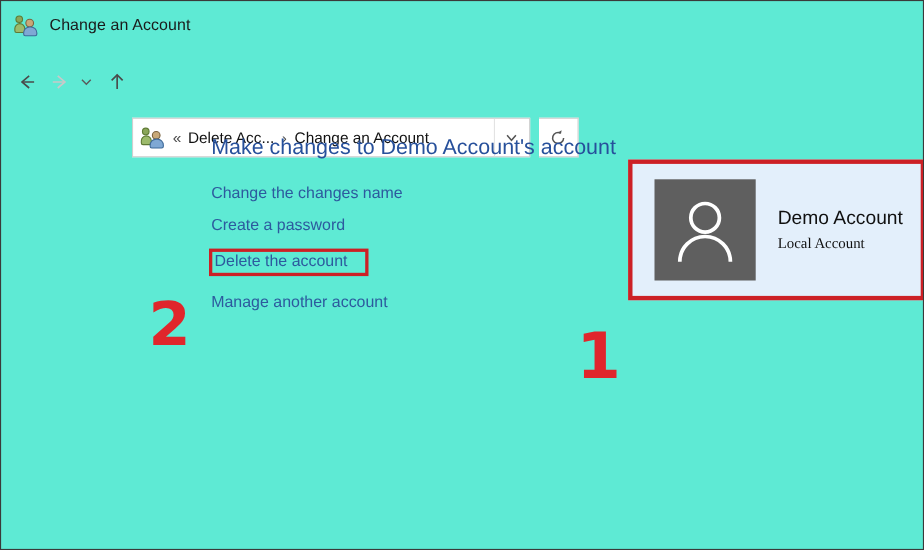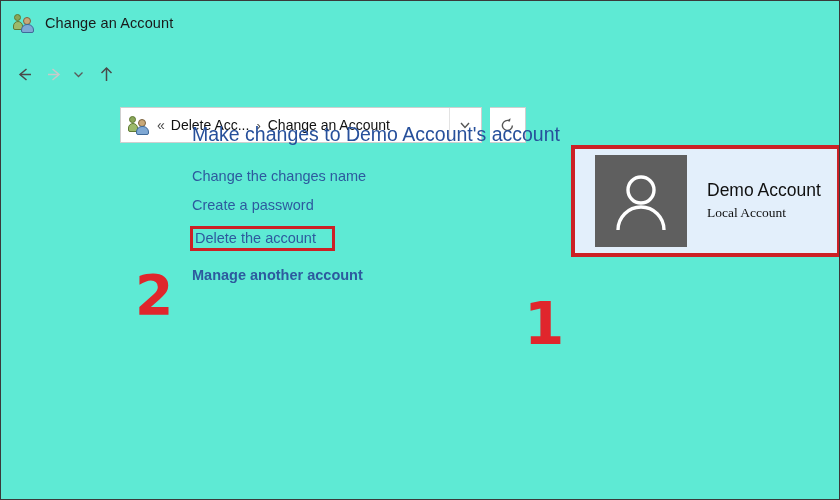--- a/index.html
+++ b/index.html
@@ -164,28 +164,28 @@
     width: fit-content;
     white-space: nowrap;
     text-decoration: none;
   }
   .task-link.boxed {
     border: 3px solid #cc2025;
     padding: 1px 16px 2px 2px;
     margin-left: -2px;
     margin-bottom: 16px;
   }
-  .task-link.gap-before { margin-top: 8px; font-weight: bold; }
+  .task-link.gap-before { margin-top: 8px; }
 
   
   #account-panel {
     position: absolute;
     left: 570px; top: 144px;
     width: 270px;
-    height: 112px;
+    height: 128px;
     background: #e3effb;
     border: 4px solid #cc2025;
     box-sizing: border-box;
     display: flex;
     align-items: center;
     overflow: hidden;
   }
   #avatar-tile {
     width: 92px;
     height: 92px;

